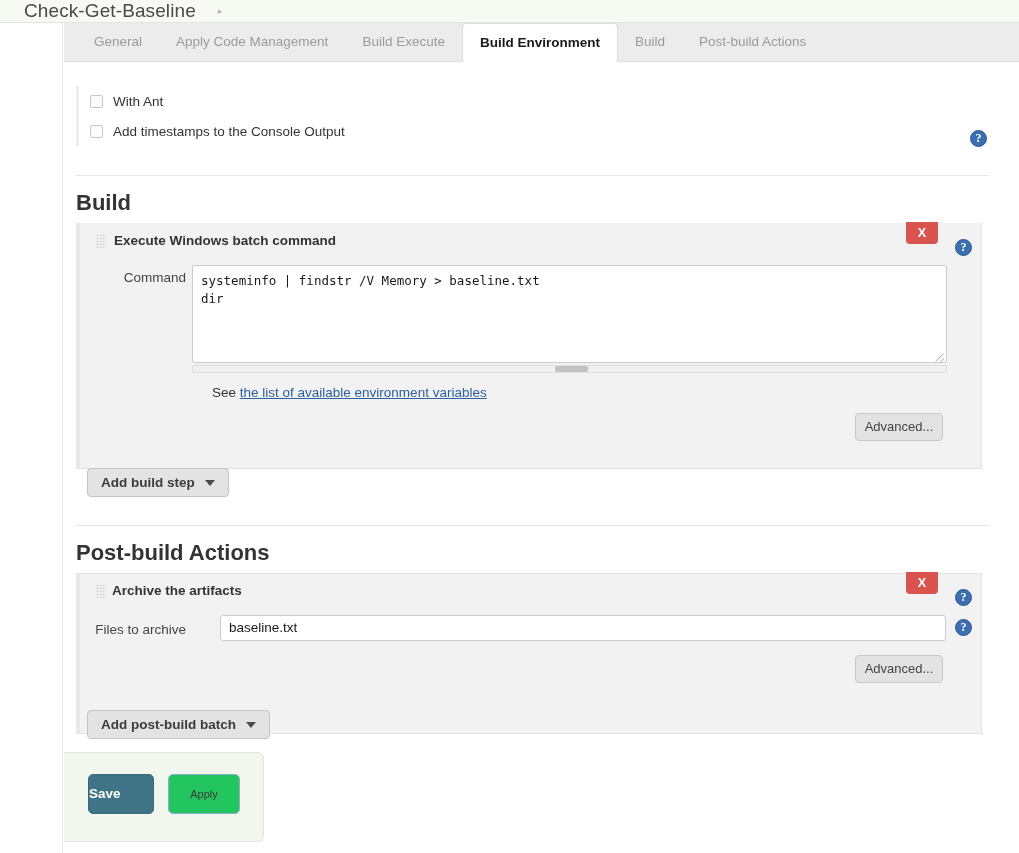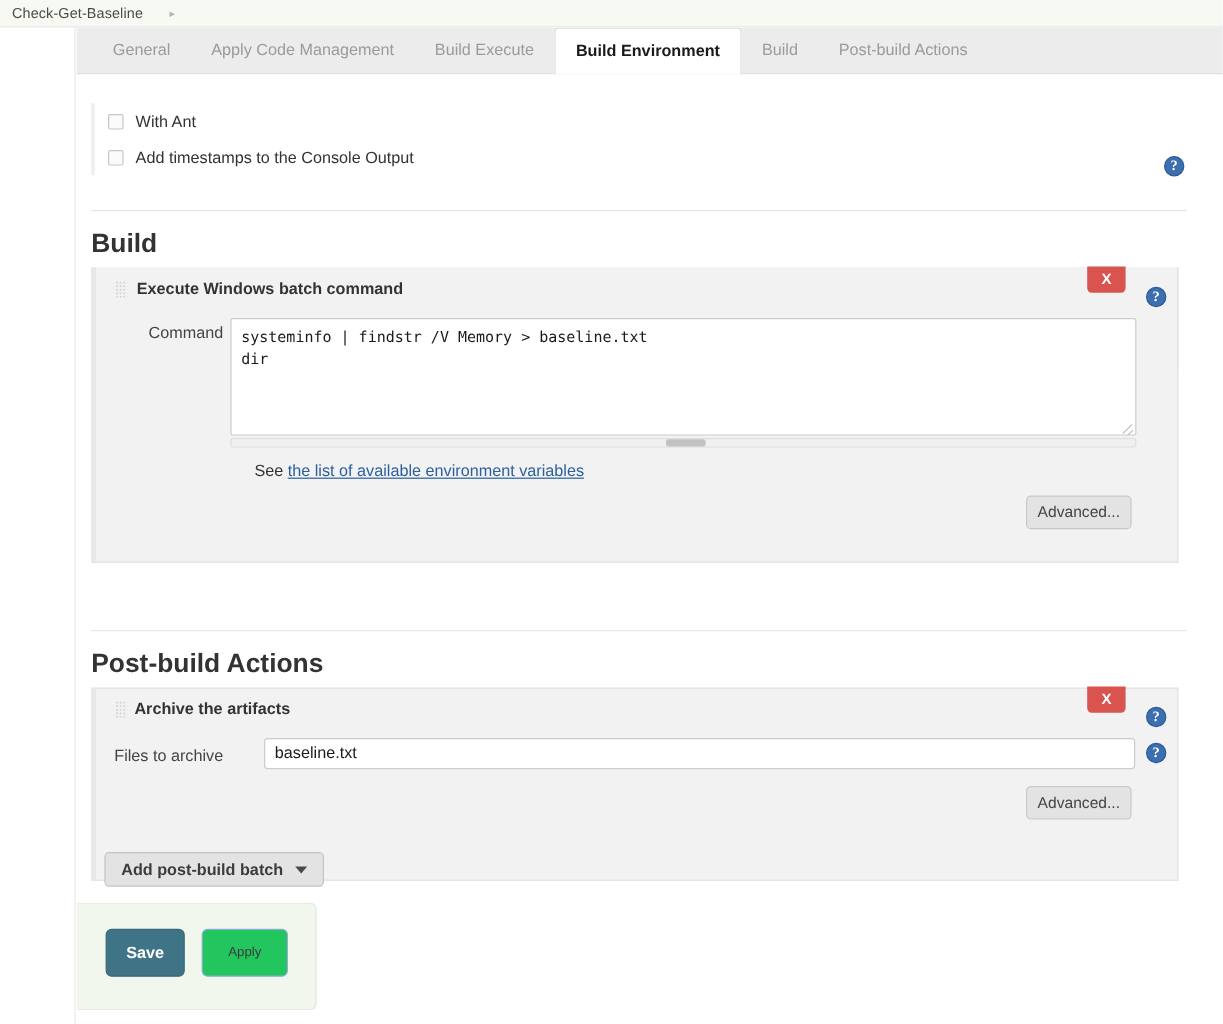--- a/index.html
+++ b/index.html
@@ -20,22 +20,22 @@
 
   
   .breadcrumb-bar {
     position: absolute; left: 0; top: 0;
     width: 1019px; height: 23px;
     background: #f7faf2;
     border-bottom: 1px solid #e4e4e4;
     display: flex; align-items: center;
   }
   .breadcrumb-item {
-    margin-left: 10px;
-    font-size: 12px;
+    margin-left: 24px;
+    font-size: 19px;
     color: #4a4a4a;
     letter-spacing: .1px;
   }
   .breadcrumb-caret {
     margin-left: 22px;
     color: #b4b4b4;
     font-size: 9px;
     line-height: 1;
   }
 
@@ -271,21 +271,21 @@
     border-left: none;
   }
   .btn-save {
     position: absolute; left: 24px; top: 21px;
     width: 66px; height: 40px;
     background: #3f7487;
     border: 1px solid #386a7b;
     border-radius: 5px;
     color: #ffffff;
     font-size: 13.5px; font-weight: bold;
-    text-align: center; line-height: 38px;
+    line-height: 38px;
   }
   .btn-apply {
     position: absolute; left: 104px; top: 21px;
     width: 72px; height: 40px;
     background: #22c55e;
     border: 1px solid #8aaed4;
     border-radius: 5px;
     color: #3a3a3a;
     font-size: 11px;
     text-align: center; line-height: 38px;
@@ -346,20 +346,24 @@
 
       <div class="hscroll-track" style="left:128px; top:303px; width:755px; height:8px;"></div>
       <div class="hscroll-thumb" style="left:491px; top:304px; width:33px; height:6px;"></div>
 
       <div class="see-line" style="left:128px; top:323px;">
         <span>See </span><a href="#">the list of available environment variables</a>
       </div>
 
       <div class="btn-grey" style="left:791px; top:351px; width:88px; height:28px; line-height:26px;">Advanced...</div>
 
+      <div class="btn-add" style="left:23px; top:406px; height:29px;">
+        <span>Add build step</span>
+        <span class="caret-down"></span>
+      </div>
 
       <div class="section-head" style="left:12px; top:463px;">Post-build Actions</div>
 
       <div class="panel" style="left:12px; top:511px; width:906px; height:161px;"></div>
 
       <div class="drag-handle" style="left:32px; top:522px;"></div>
       <div class="panel-title" style="left:48px; top:521px;">Archive the artifacts</div>
       <div class="x-button" style="left:842px; top:510px;">X</div>
       <div class="help-icon" style="left:891px; top:527px; position:absolute;">?</div>
 

